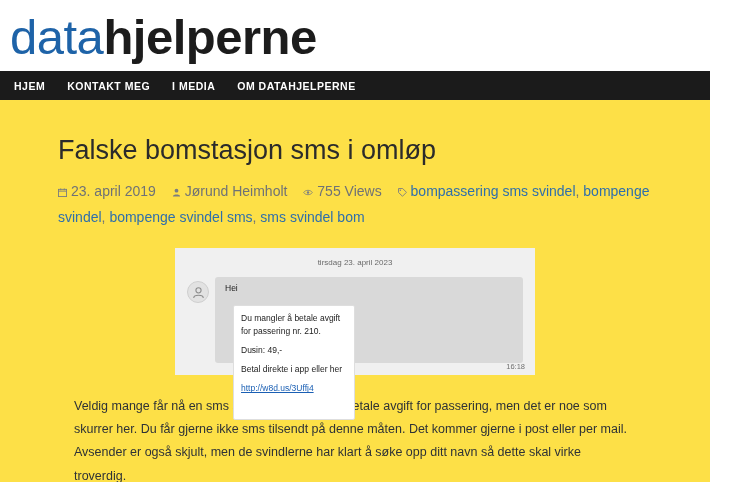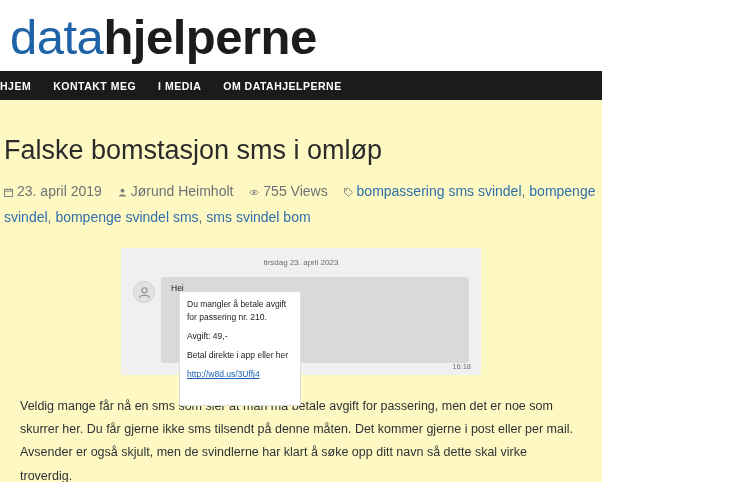--- a/index.html
+++ b/index.html
@@ -5,22 +5,22 @@
   * { box-sizing: border-box; }
   html, body {
     margin: 0; padding: 0;
     width: 740px; height: 482px;
     background: #ffffff;
     font-family: "Liberation Sans", sans-serif;
     overflow: hidden;
   }
   #page {
     position: relative;
-    width: 602px; height: 482px;
-    background: #fef9c3;
+    width: 710px; height: 482px;
+    background: #fde047;
     overflow: hidden;
   }
 
   
   .site-header {
     padding: 12px 10px 8px 10px;
     background: #ffffff;
   }
   .logo {
     font-size: 49px;
@@ -32,20 +32,21 @@
   .logo .seg-a { color: #1e63a8; }
   .logo .seg-b { color: #1c1c1c; font-weight: 700; }
   .logo .seg-c { color: #1c1c1c; font-weight: 700; }
 
   
   .navbar {
     background: #1b1b1b;
     height: 29px;
     display: flex;
     align-items: center;
+    padding-left: 14px;
   }
   .nav-item {
     color: #ffffff;
     font-size: 10.5px;
     font-weight: 700;
     letter-spacing: 0.5px;
     margin-right: 22px;
     text-decoration: none;
     cursor: pointer;
     white-space: nowrap;
@@ -130,21 +131,21 @@
   .bubble-grey {
     background: #d9d9d9;
     border-radius: 3px;
     padding: 6px 8px 10px 8px;
     width: 100%;
     min-height: 86px;
   }
   .bubble-white {
     position: absolute;
     left: 18px;
-    top: 14px;
+    top: 28px;
     width: 122px;
     background: #ffffff;
     border: 1px solid #dedede;
     border-radius: 2px;
     padding: 6px 7px;
     font-size: 8.5px;
     line-height: 1.45;
     color: #222;
   }
   .bubble-white p { margin: 0 0 7px 0; }
@@ -274,21 +275,21 @@
                 <circle cx="6" cy="4" r="2.4" fill="none" stroke="#8c8c8c" stroke-width="1"></circle>
                 <path d="M1.6 11 C1.6 7.8 10.4 7.8 10.4 11" fill="none" stroke="#8c8c8c" stroke-width="1"></path>
               </svg>
           </div>
           <div class="bubble-wrap">
             <div class="bubble-grey">
               <div class="sms-hei">Hei</div>
             </div>
             <div class="bubble-white">
               <p>Du mangler å betale avgift for passering nr. 210.</p>
-              <p>Avgift: 49,-</p>
+              <p>Dusin: 49,-</p>
               <p>Betal direkte i app eller her</p>
               <p><a>http://w8d.us/3Uffj4</a></p>
             </div>
           </div>
         </div>
         <div class="sms-time">16:18</div>
       </div>
 
       <div class="post-body">
         <p>Veldig mange får nå en sms som sier at man må betale avgift for passering, men det er noe som skurrer her. Du får gjerne ikke sms tilsendt på denne måten. Det kommer gjerne i post eller per mail. Avsender er også skjult, men de svindlerne har klart å søke opp ditt navn så dette skal virke troverdig.</p>

